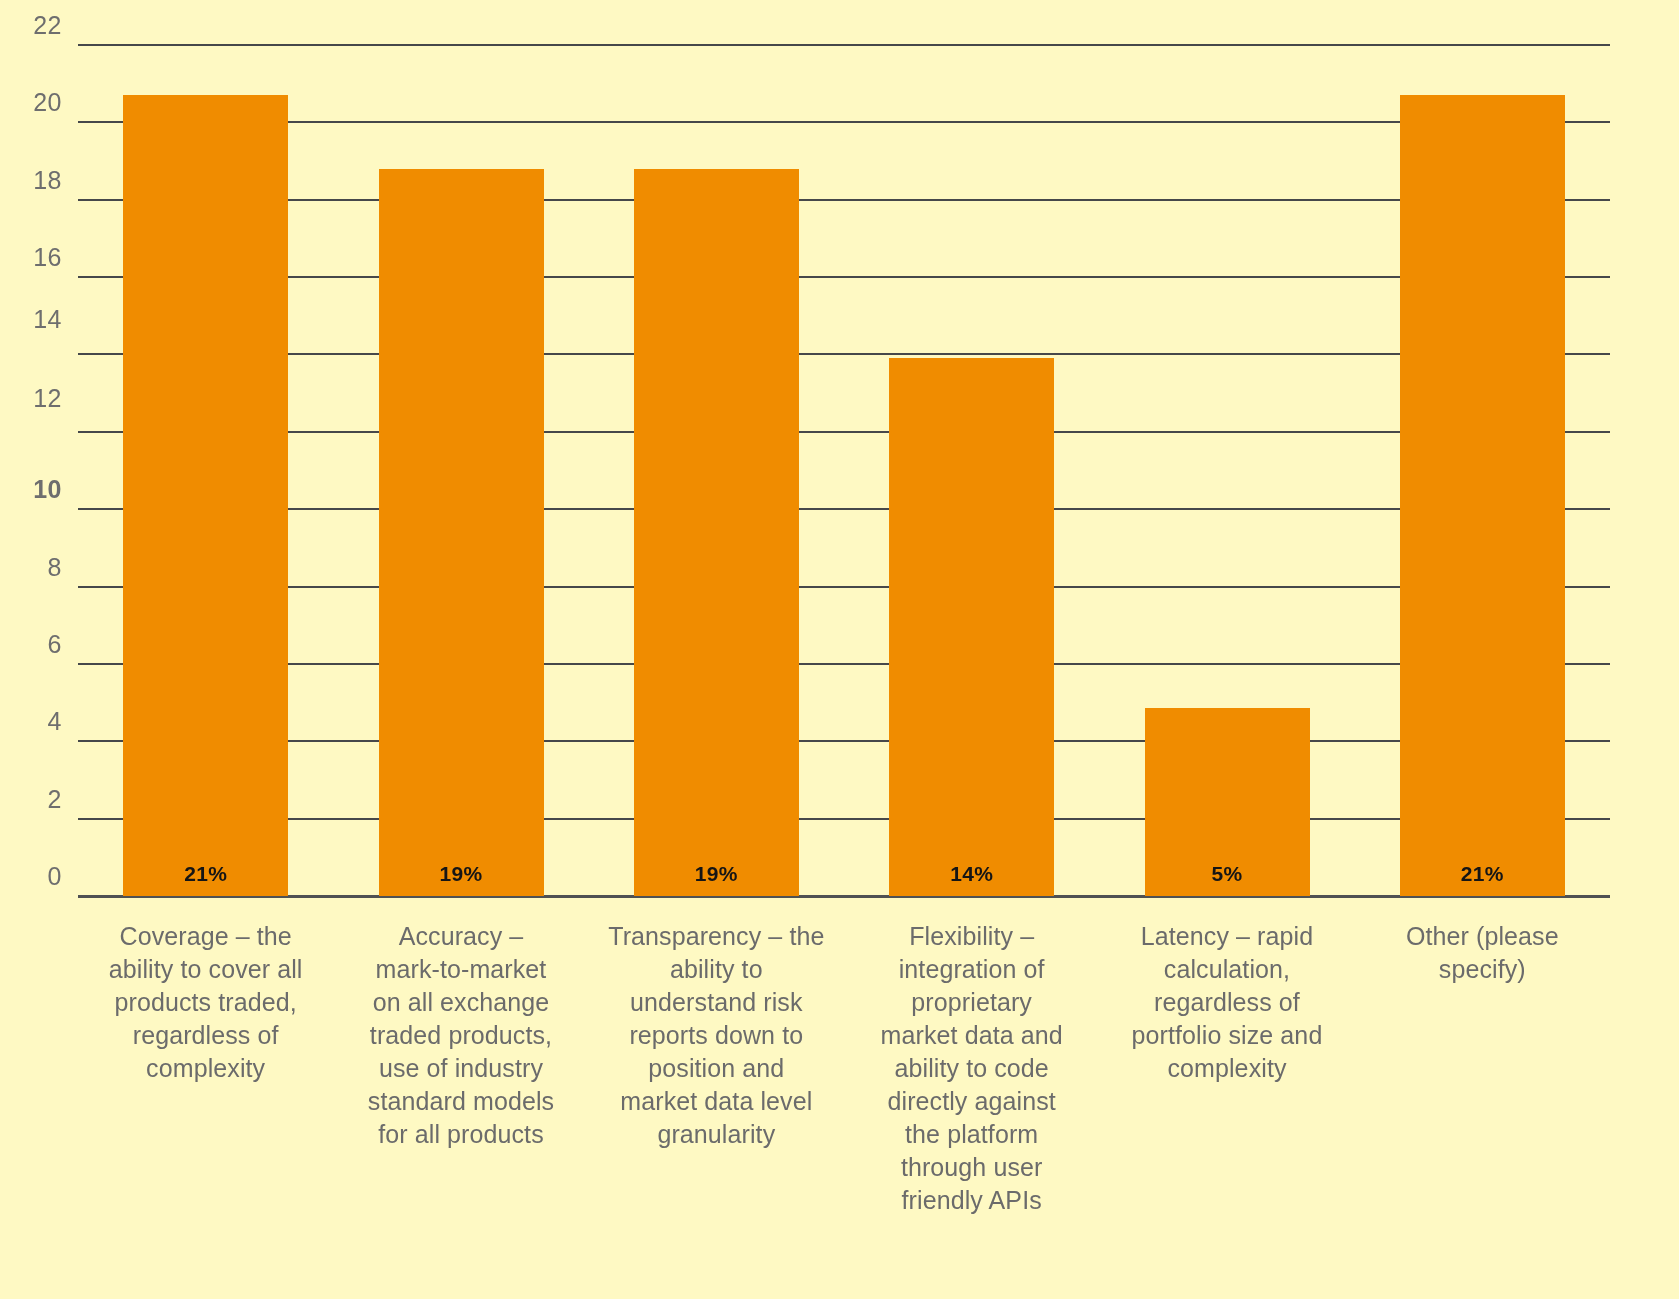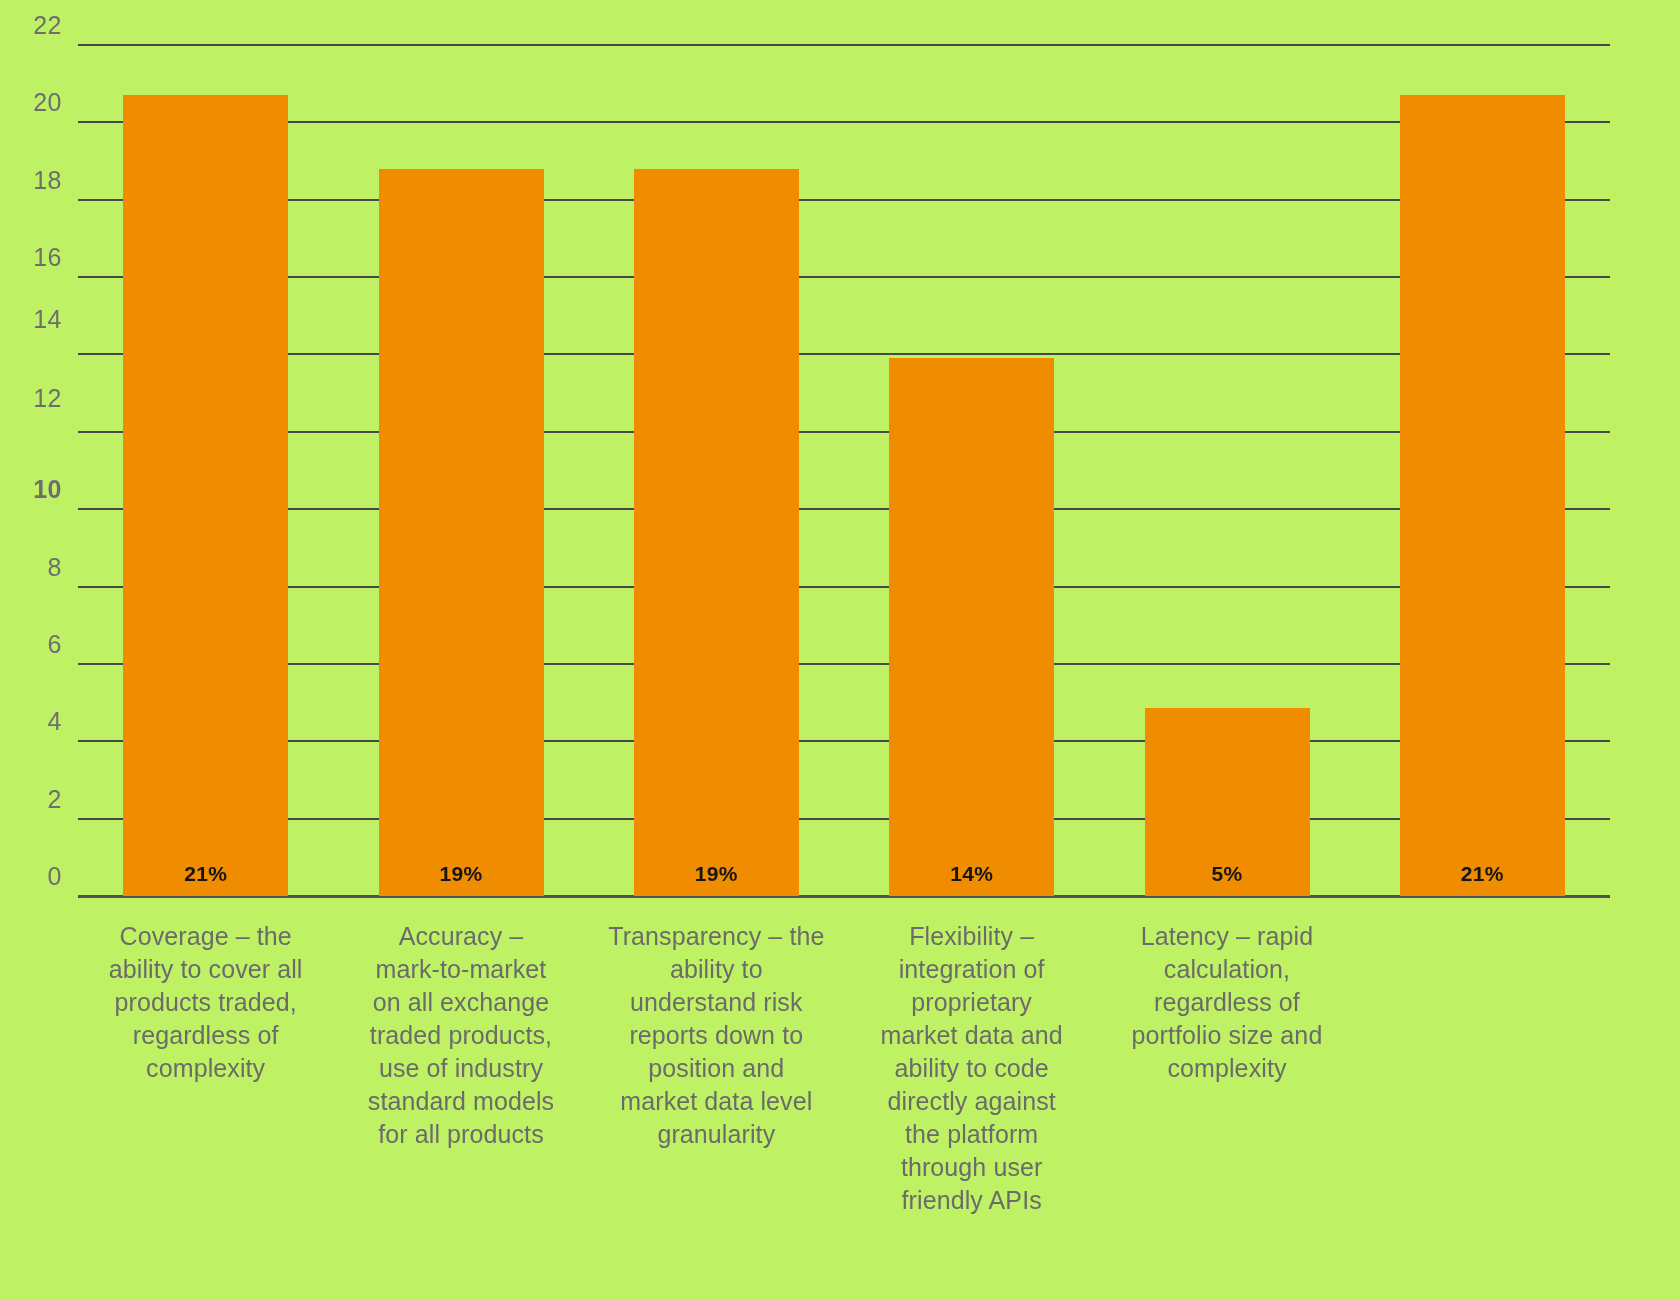--- a/index.html
+++ b/index.html
@@ -6,21 +6,21 @@
   html, body {
     width: 1679px; height: 1299px;
     background: #000000;
     font-family: "Liberation Sans", sans-serif;
     overflow: hidden;
   }
   #chart-root {
     position: relative;
     width: 1679px;
     height: 1299px;
-    background: #bef264;
+    background: #fef9c3;
   }
 
   
   
   .plot-area {
     position: absolute;
     left: 78px;
     top: 20px;
     width: 1532px;
     height: 876px;
@@ -194,15 +194,17 @@
 ability to code
 directly against
 the platform
 through user
 friendly APIs</div>
       <div class="cat-label" style="left: 1013.33px; width: 271.333px; color: rgb(107, 107, 107);">Latency – rapid
 calculation,
 regardless of
 portfolio size and
 complexity</div>
+      <div class="cat-label" style="left: 1268.67px; width: 271.333px; color: rgb(107, 107, 107);">Other (please
+specify)</div>
     </div>
 
 </div>
 
 </body></html>

